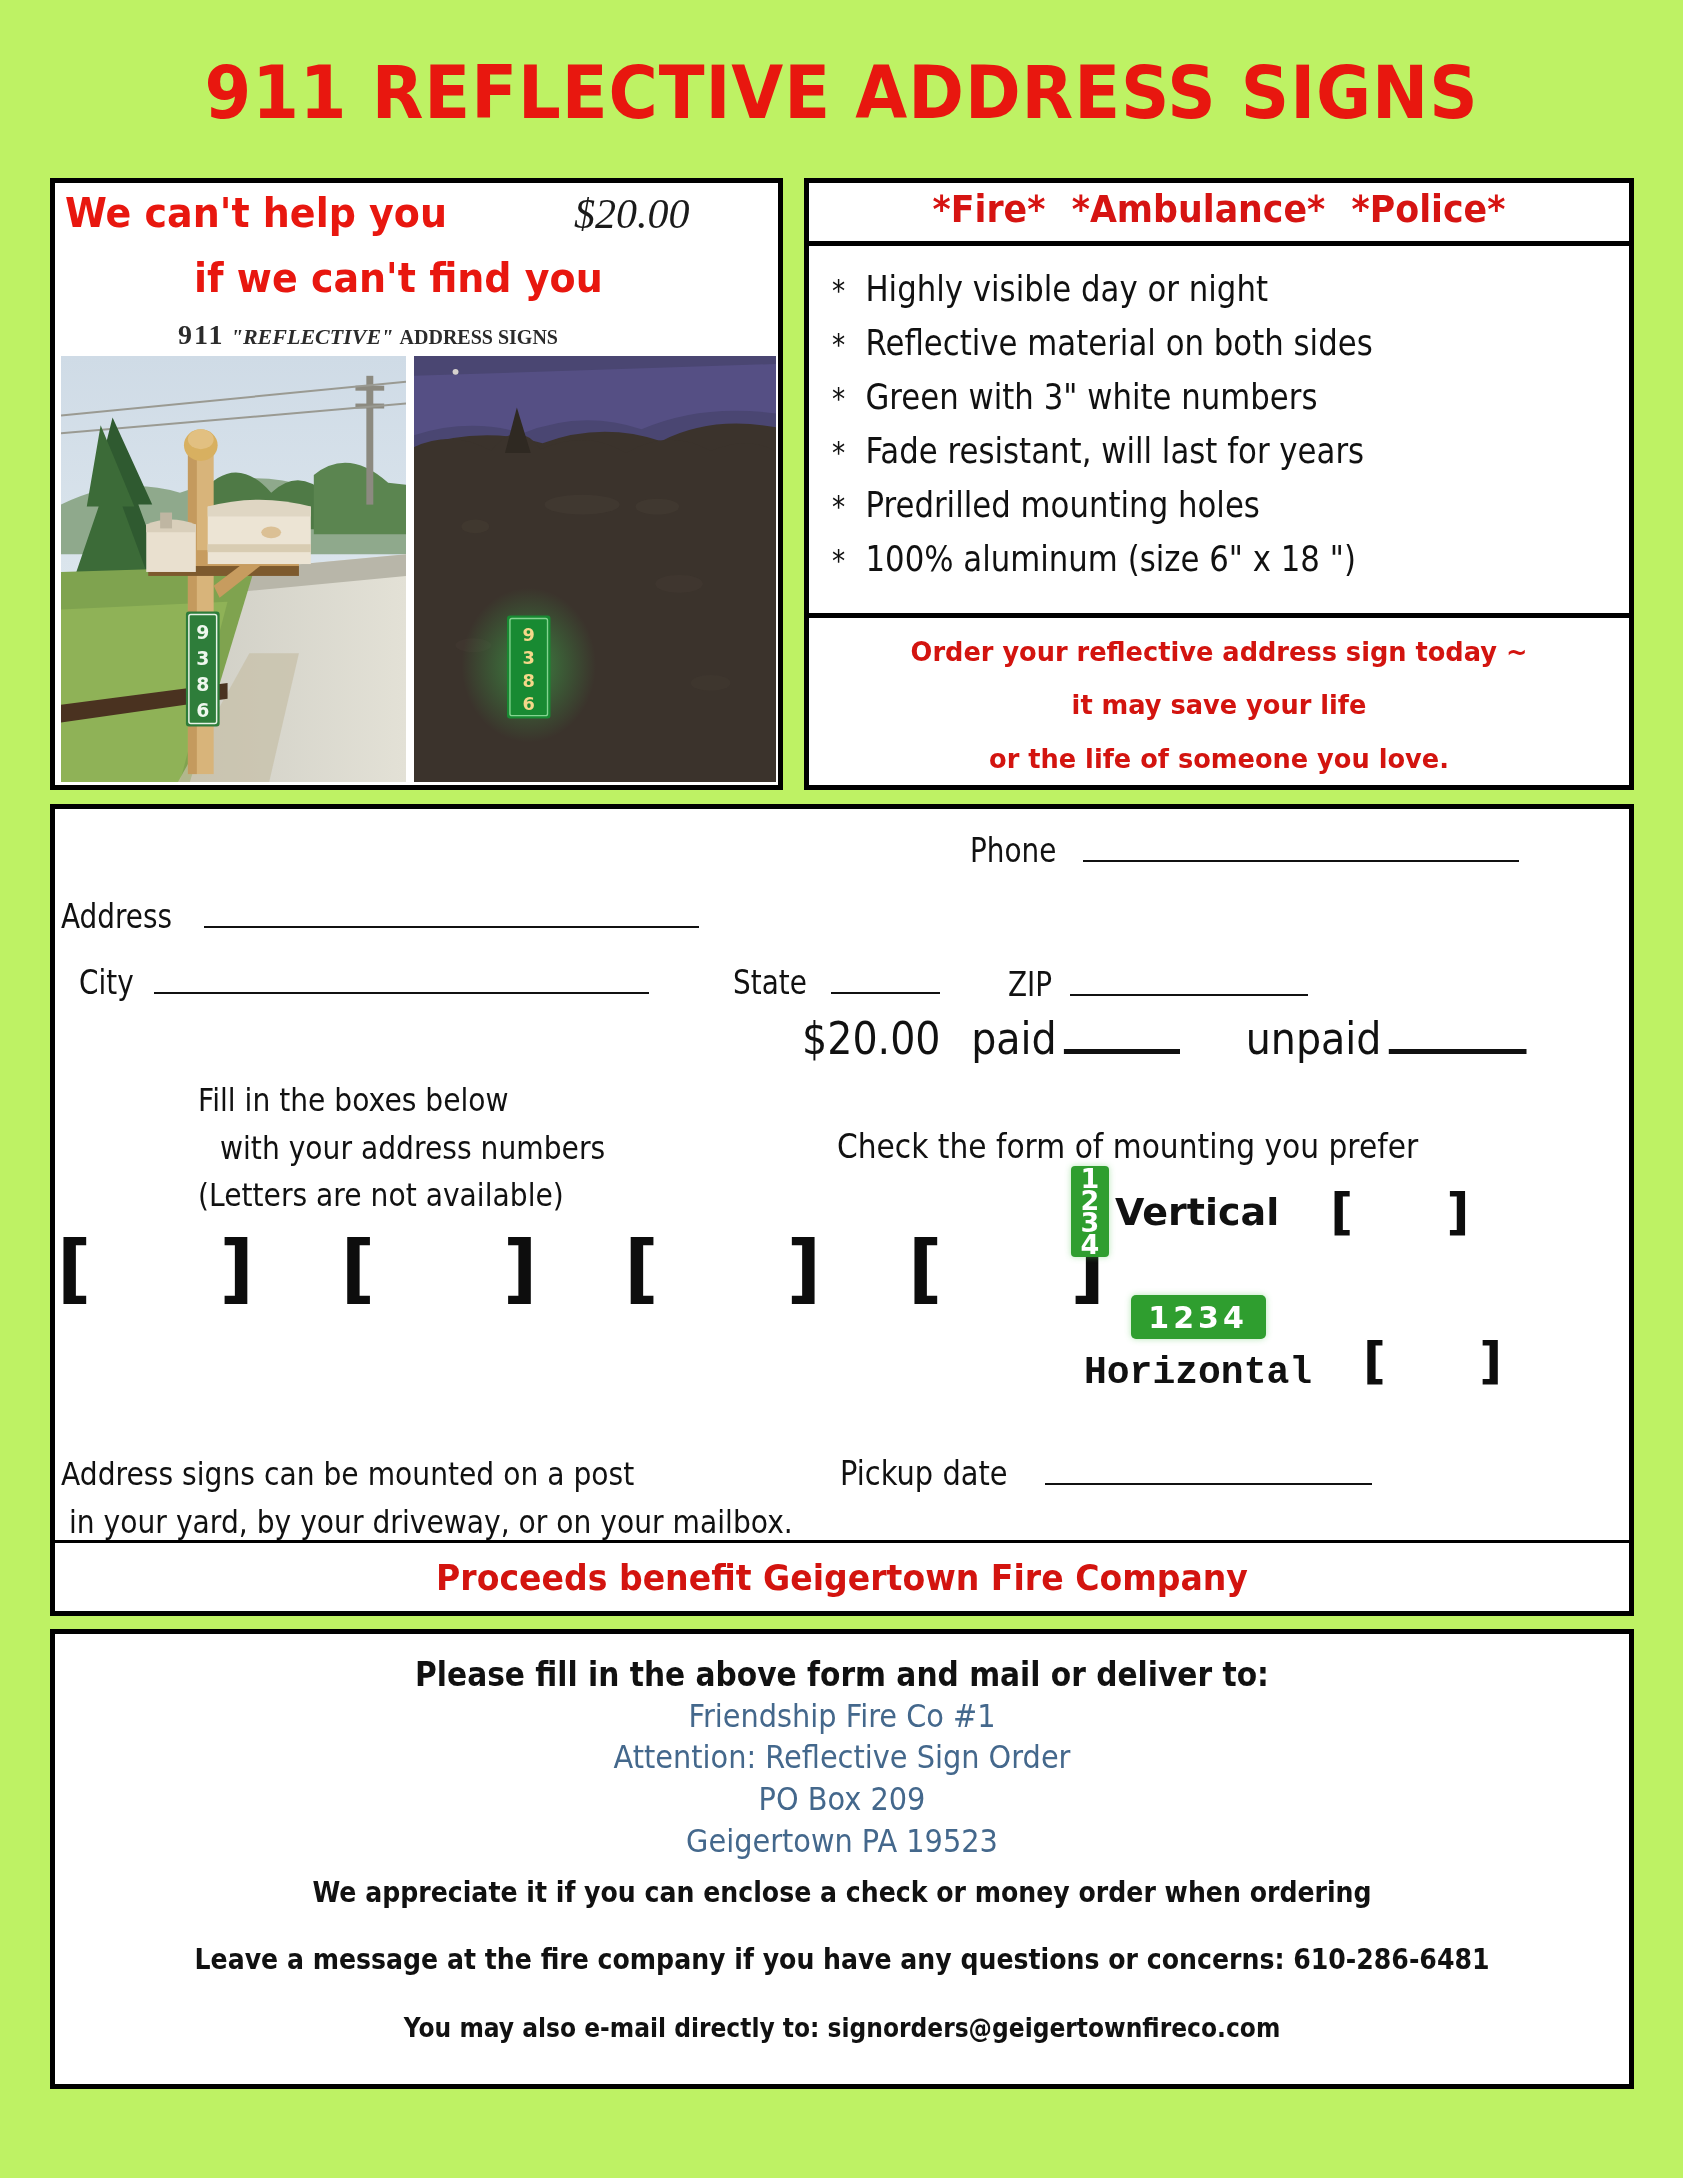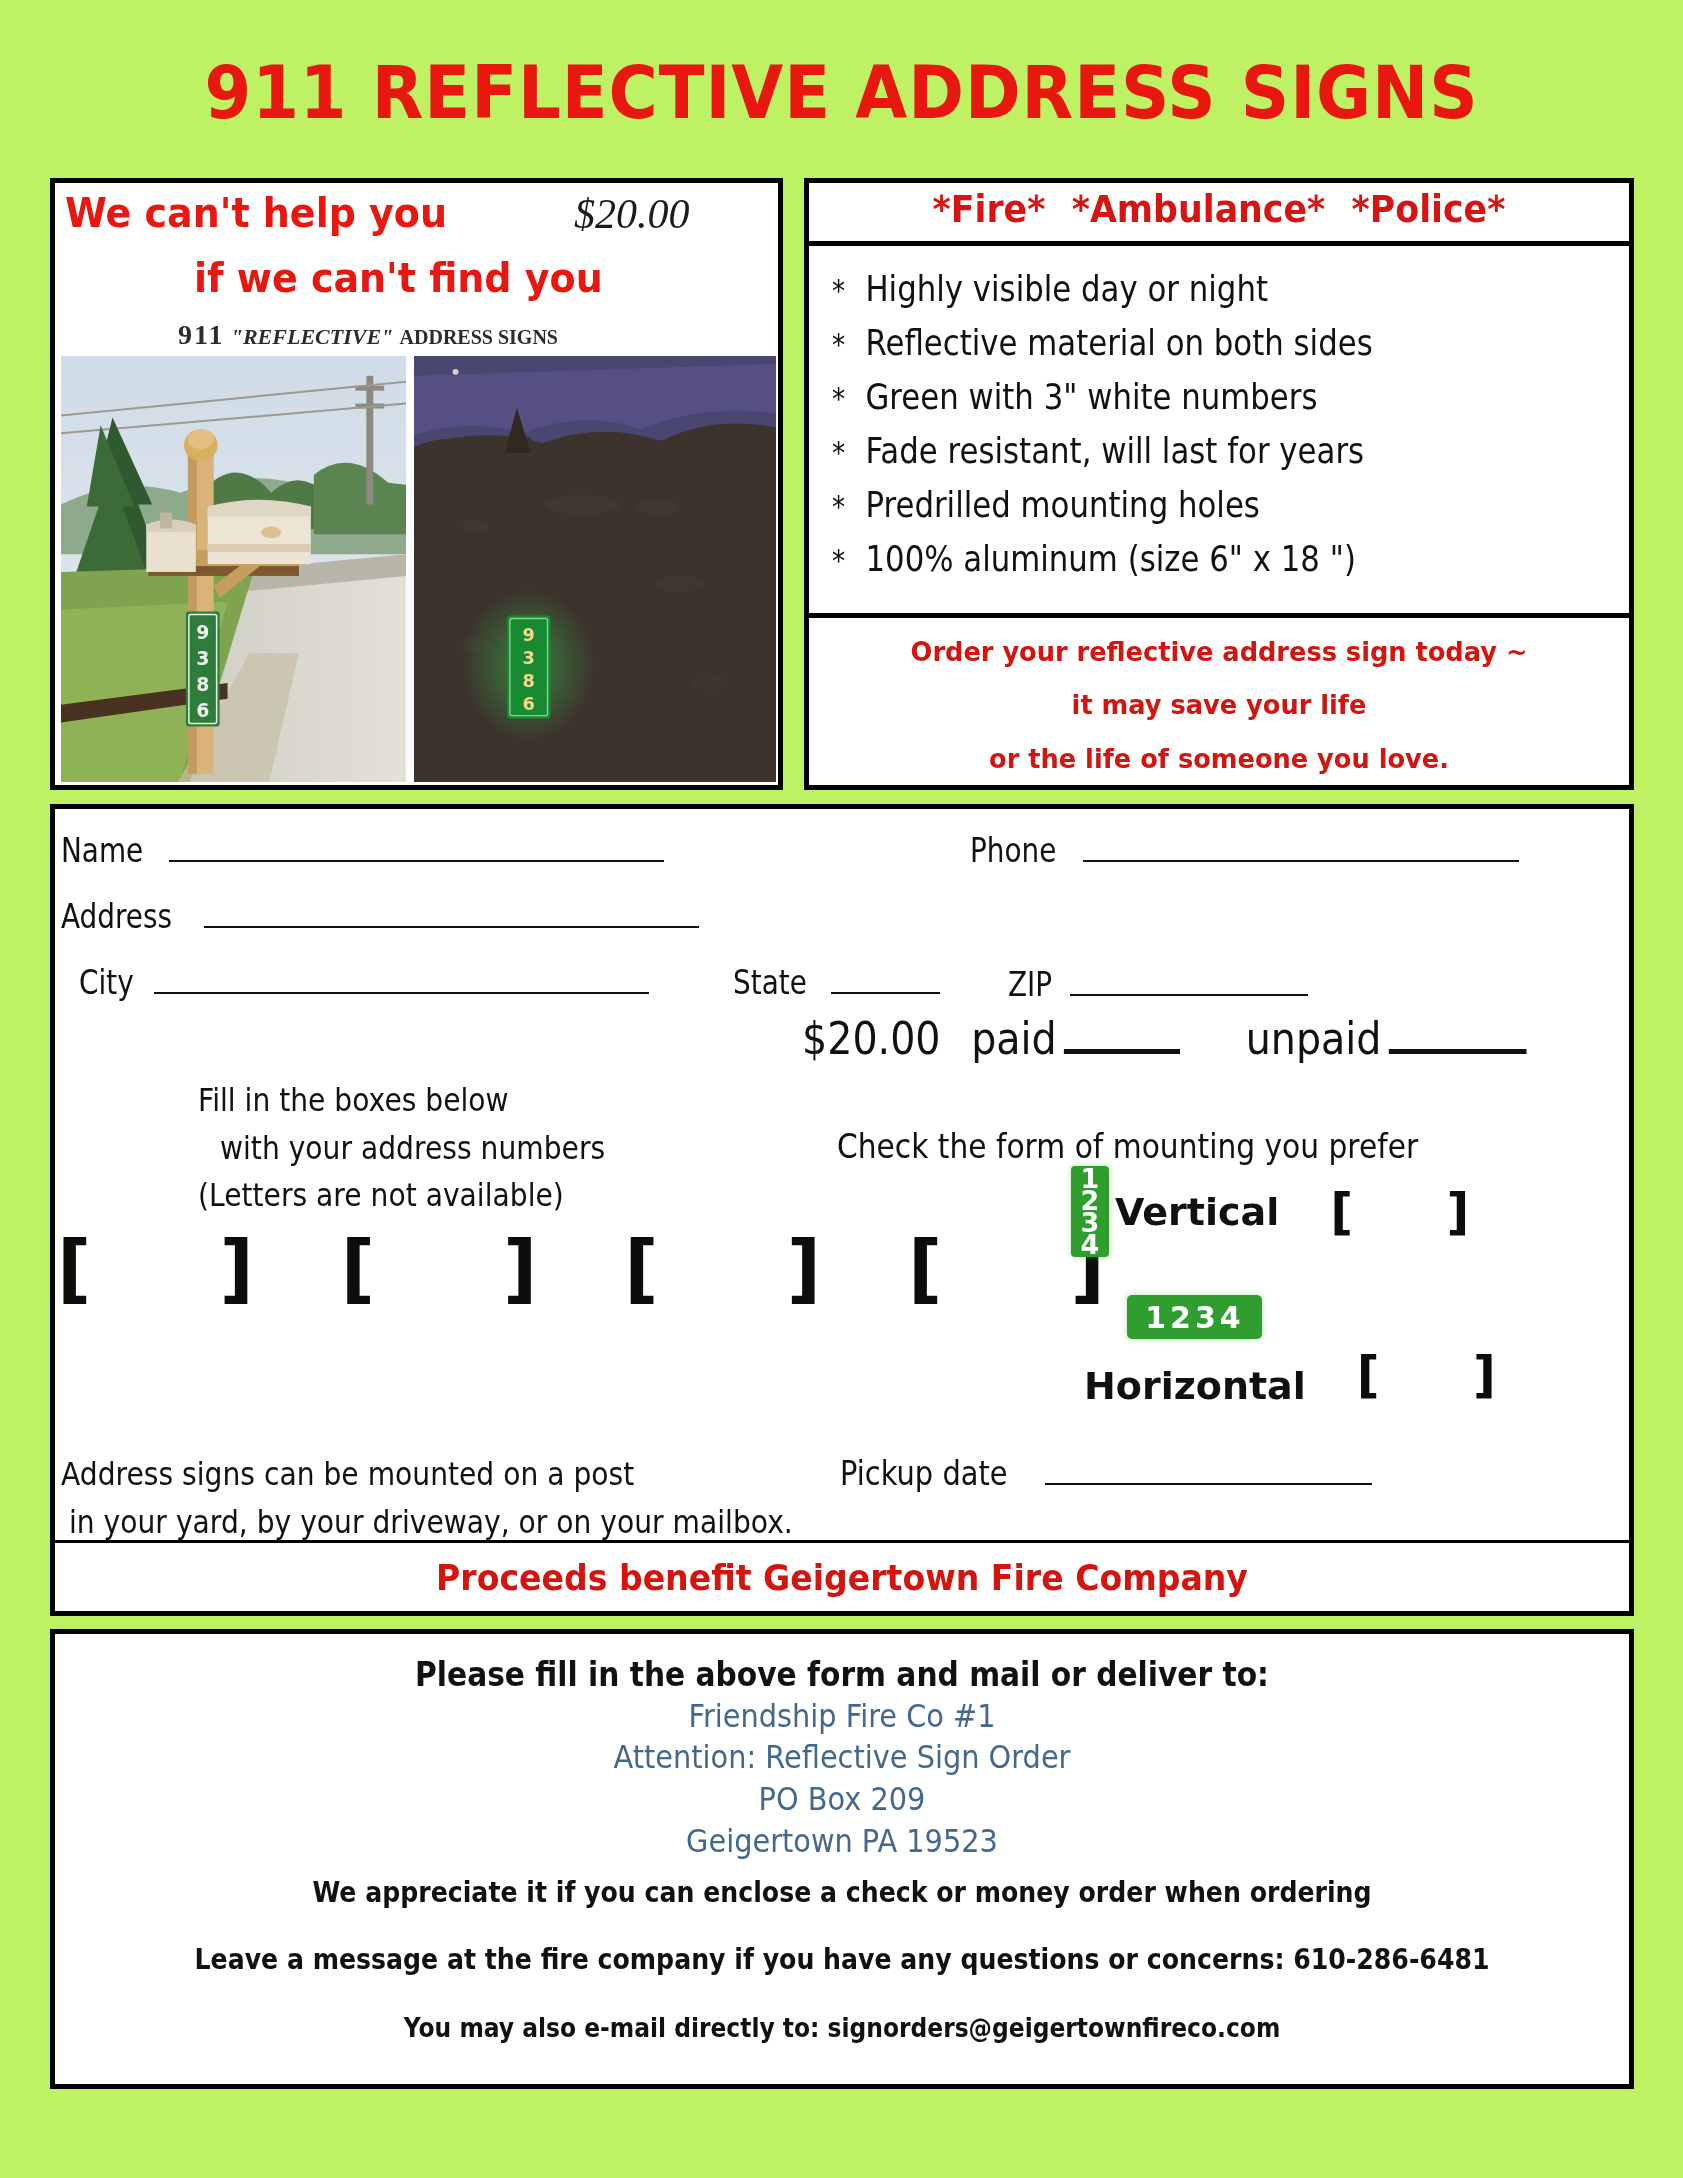--- a/index.html
+++ b/index.html
@@ -544,24 +544,20 @@
       <span>100% aluminum (size 6" x 18 ")</span>
     </div>
   </div>
 
   <div class="cta" id="cta1">Order your reflective address sign today ~</div>
   <div class="cta" id="cta2">it may save your life</div>
   <div class="cta" id="cta3">or the life of someone you love.</div>
 
   <div class="frame" id="form-frame"></div>
 
-  <div class="fld" id="f-name">
-    <span class="lbl">Name</span>
-    <span class="rule" style="width:495px;"></span>
-  </div>
 
   <div class="fld" id="f-phone">
     <span class="lbl">Phone</span>
     <span class="rule" style="width:436px;"></span>
   </div>
 
   <div class="fld" id="f-address">
     <span class="lbl">Address</span>
     <span class="rule" style="width:495px;"></span>
   </div>
@@ -612,21 +608,21 @@
       <span>4</span>
     </div>
     <span class="mount-label">Vertical</span>
     <span class="check-bracket">[     ]</span>
   </div>
 
   <div id="mount-horizontal-wrap">
     <div class="hrow">
       <div class="hstack">
         <div class="sign-h">1234</div>
-        <span class="mount-label" style="margin-left:0; margin-top:15px;">Horizontal</span>
+        <span class="mount-label" style="margin-left:0; margin-top:2px;font-family:Liberation Mono, monospace;">Horizontal</span>
       </div>
       <span class="check-bracket" style="align-self:flex-end; margin-bottom:4px;">[     ]</span>
     </div>
   </div>
 
   <div class="postnote" id="pn1">Address signs can be mounted on a post</div>
   <div class="postnote" id="pn2"> in your yard, by your driveway, or on your mailbox.</div>
 
   <div id="f-pickup">
     <span class="lbl" style="transform:scaleX(0.85); transform-origin:left center; display:inline-block;">Pickup date</span>

